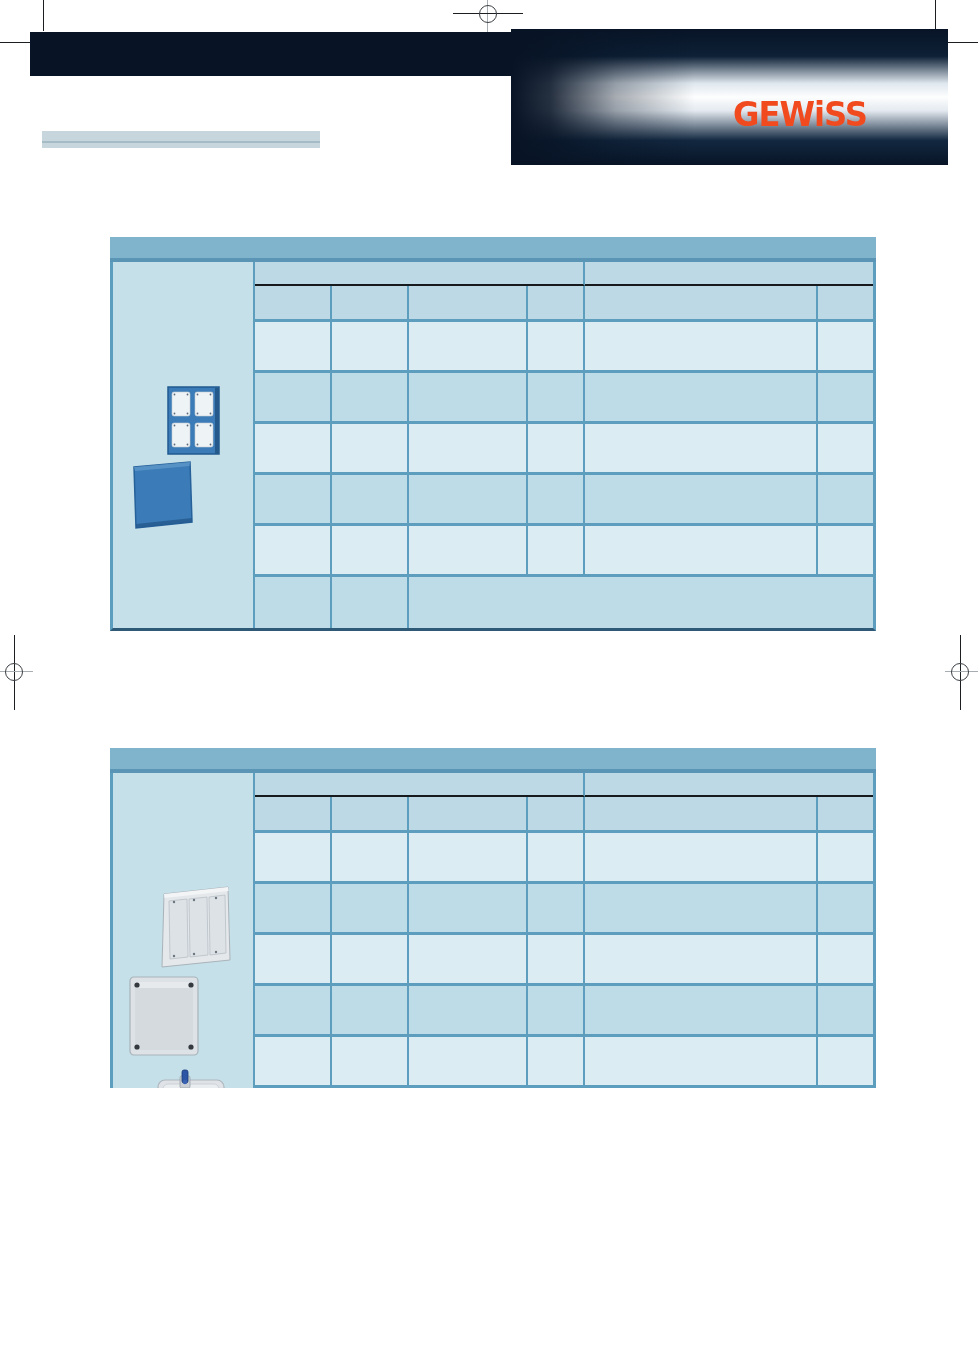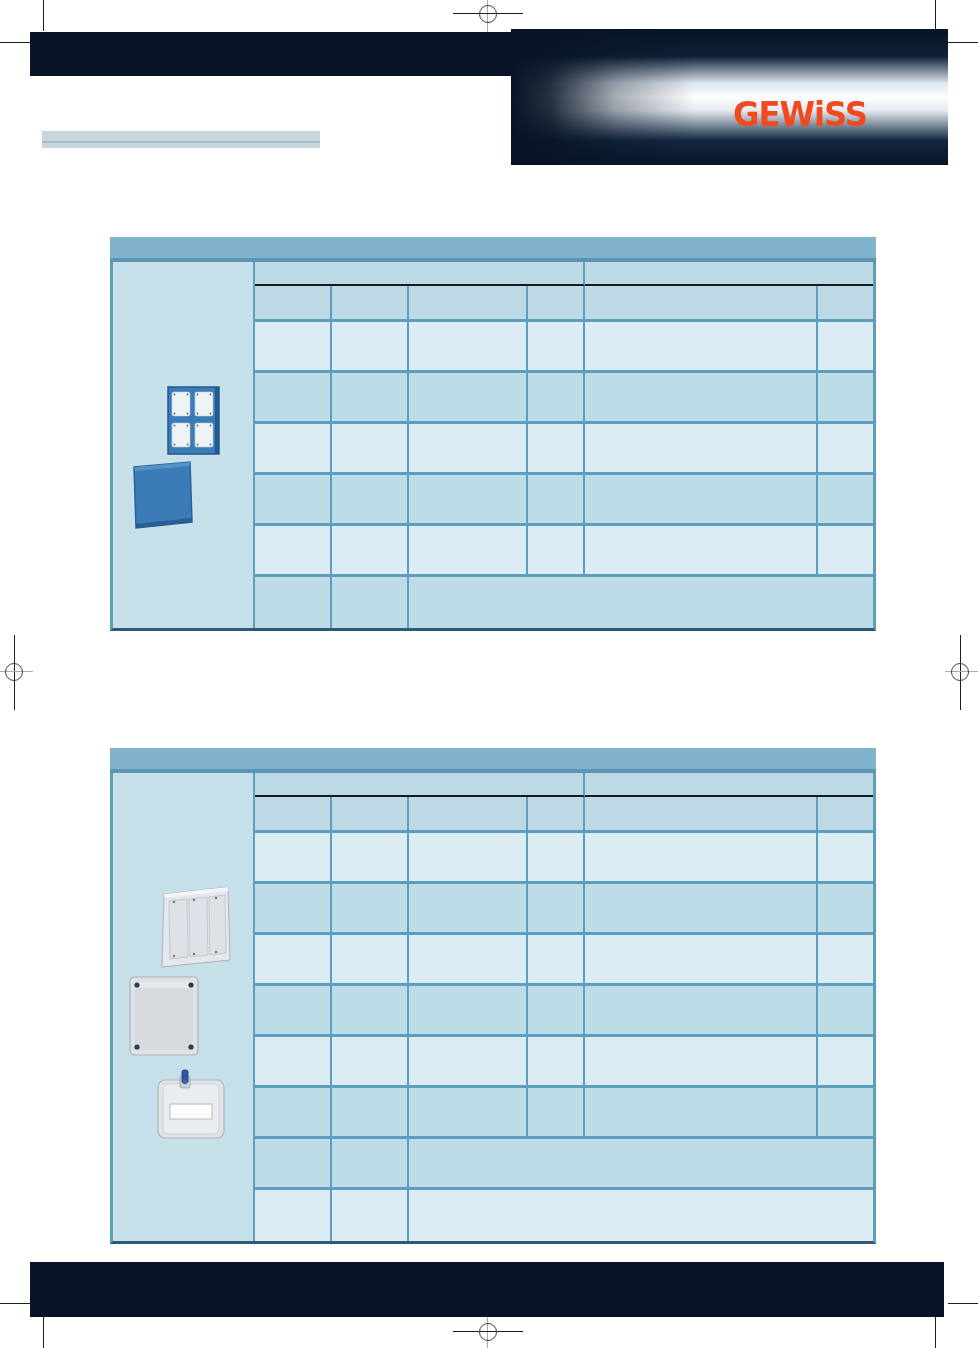--- a/index.html
+++ b/index.html
@@ -1,16 +1,16 @@
 <!DOCTYPE html>
 <html><head>
 <meta charset="utf-8">
 <style>
   html,body{margin:0;padding:0;background:#ffffff;}
-  #page{position:relative;width:978px;height:1348px;background:#ffffff;overflow:hidden;
+  #page{position:relative;width:978px;height:1088px;background:#ffffff;overflow:hidden;
         font-family:"DejaVu Sans","Liberation Sans",sans-serif;}
 
   
   .vline{position:absolute;width:1px;background:#1c1f22;}
   .hline{position:absolute;height:1px;background:#1c1f22;}
   .vline.gray{background:#a8adb1;}
   .hline.gray{background:#a8adb1;}
   .reg-circle{position:absolute;width:18px;height:18px;border:1.5px solid #3c4145;
               border-radius:50%;box-sizing:border-box;background:transparent;}
 

